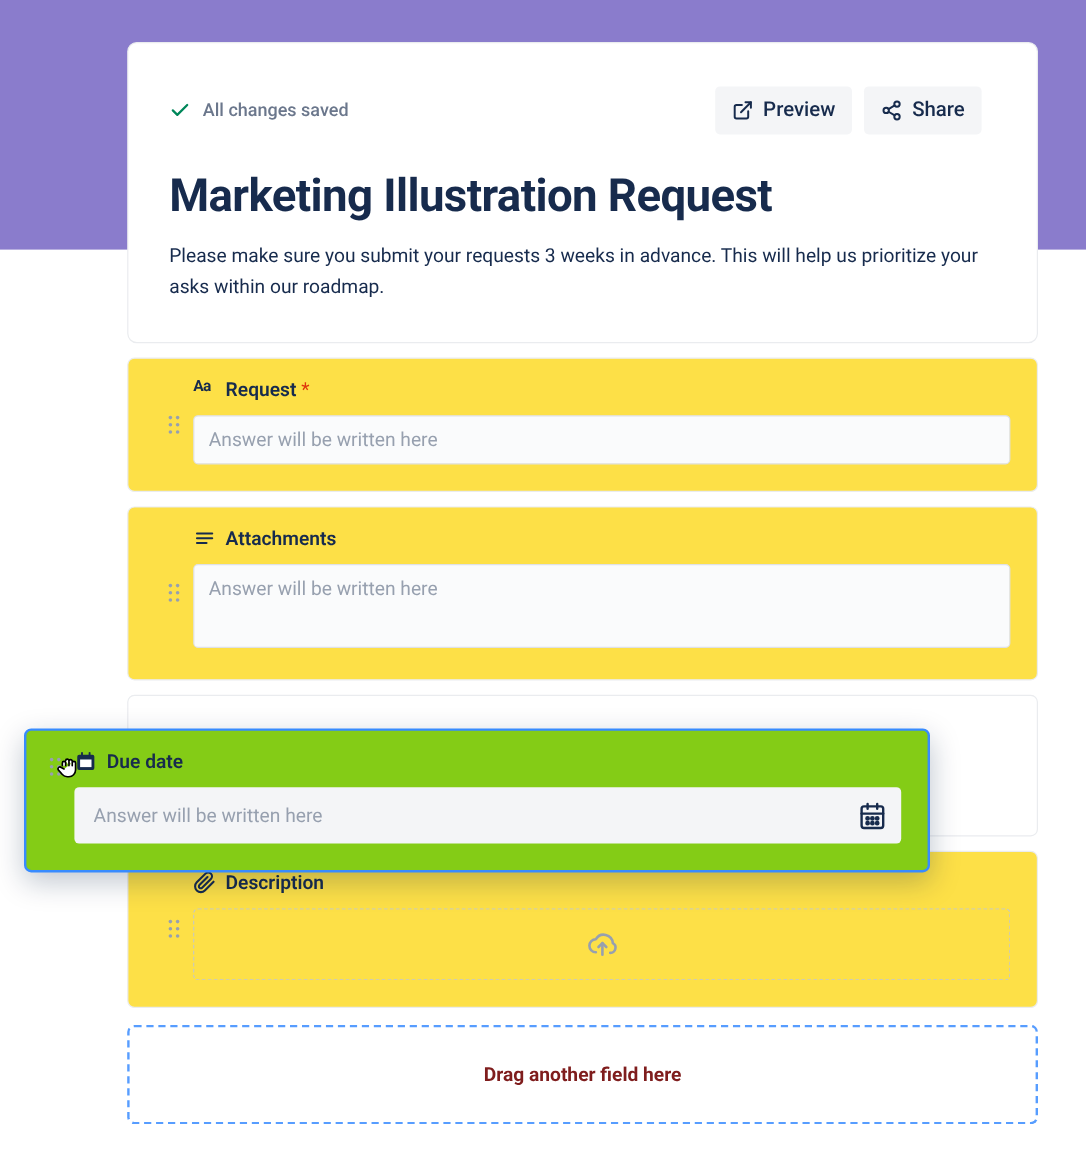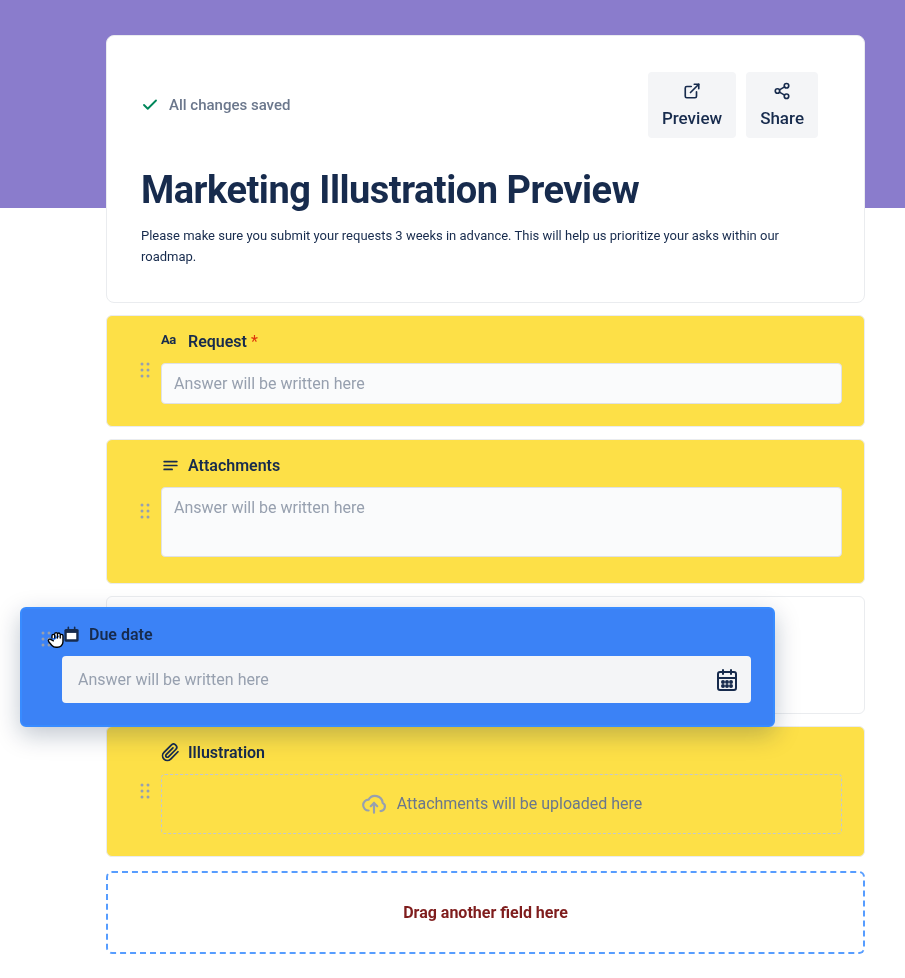--- a/index.html
+++ b/index.html
@@ -76,39 +76,38 @@
       gap: 8px;
       background: #f4f5f7;
       border: none;
       border-radius: 4px;
       padding: 10px 14px;
       font-size: 17px;
       font-weight: 500;
       color: #172b4d;
       cursor: pointer;
       font-family: inherit;
-      flex-direction: column;
     }
     
     .btn svg {
       width: 18px;
       height: 18px;
     }
     
     .form-title {
       color: #172b4d;
       font-size: 38px;
       font-weight: 700;
       margin-bottom: 14px;
       letter-spacing: -0.5px;
     }
     
     .form-description {
       color: #172b4d;
-      font-size: 13px;
+      font-size: 16px;
       line-height: 1.6;
     }
     
     .field-card {
       background: #fde047;
       border: 1px solid #eaecef;
       border-radius: 6px;
       margin-top: 12px;
       padding: 16px 22px 22px 32px;
       display: flex;
@@ -188,21 +187,21 @@
       background: #ffffff;
       border: 1px solid #eaecef;
       border-radius: 6px;
       margin-top: 12px;
       height: 118px;
     }
     
     .floating-card {
       position: absolute;
       z-index: 10;
-      background: #3b82f6;
+      background: #84cc16;
       border: 2px solid #388bff;
       border-radius: 6px;
       padding: 16px 22px 22px 18px;
       box-shadow: 0 8px 24px rgba(9, 30, 66, 0.25);
       width: 755px;
       left: 20px;
       top: 607px;
       display: flex;
       align-items: flex-start;
       gap: 10px;
@@ -309,21 +308,21 @@
               <circle cx="18" cy="5" r="3"></circle>
               <circle cx="6" cy="12" r="3"></circle>
               <circle cx="18" cy="19" r="3"></circle>
               <line x1="8.59" y1="13.51" x2="15.42" y2="17.49"></line>
               <line x1="15.41" y1="6.51" x2="8.59" y2="10.49"></line>
             </svg>
           <span>Share</span>
         </button>
       </div>
     </div>
-    <h1 class="form-title">Marketing Illustration Preview</h1>
+    <h1 class="form-title">Marketing Illustration Request</h1>
     <p class="form-description">Please make sure you submit your requests 3 weeks in advance. This will help us prioritize your asks within our roadmap.</p>
   </div>
 
   <div class="field-card">
     <svg class="drag-handle" xmlns="http://www.w3.org/2000/svg" width="12" height="18" viewBox="0 0 12 18" fill="currentColor">
         <circle cx="3" cy="3" r="1.5"></circle>
         <circle cx="9" cy="3" r="1.5"></circle>
         <circle cx="3" cy="9" r="1.5"></circle>
         <circle cx="9" cy="9" r="1.5"></circle>
         <circle cx="3" cy="15" r="1.5"></circle>
@@ -370,29 +369,28 @@
         <circle cx="3" cy="9" r="1.5"></circle>
         <circle cx="9" cy="9" r="1.5"></circle>
         <circle cx="3" cy="15" r="1.5"></circle>
         <circle cx="9" cy="15" r="1.5"></circle>
       </svg>
     <div class="field-content">
       <div class="field-label-row">
         <svg class="field-icon" xmlns="http://www.w3.org/2000/svg" width="18" height="18" viewBox="0 0 24 24" fill="none" stroke="currentColor" stroke-width="2.2" stroke-linecap="round" stroke-linejoin="round">
             <path d="M21.44 11.05l-9.19 9.19a6 6 0 0 1-8.49-8.49l9.19-9.19a4 4 0 0 1 5.66 5.66l-9.2 9.19a2 2 0 0 1-2.83-2.83l8.49-8.48"></path>
           </svg>
-        <span class="field-label">Illustration</span>
+        <span class="field-label">Description</span>
       </div>
       <div class="attachments-dropzone">
         <svg xmlns="http://www.w3.org/2000/svg" width="26" height="26" viewBox="0 0 24 24" fill="none" stroke="currentColor" stroke-width="2" stroke-linecap="round" stroke-linejoin="round">
             <path d="M7 18 a5 5 0 0 1 0-10 a7 7 0 0 1 13 3 a4 4 0 0 1 -2 7.5"></path>
             <polyline points="9 14 12 11 15 14"></polyline>
             <line x1="12" y1="11" x2="12" y2="20"></line>
           </svg>
-        <span>Attachments will be uploaded here</span>
       </div>
     </div>
   </div>
 
   <div class="drop-field-zone">
     <span>Drag another field here</span>
   </div>
 
 </div>
 

